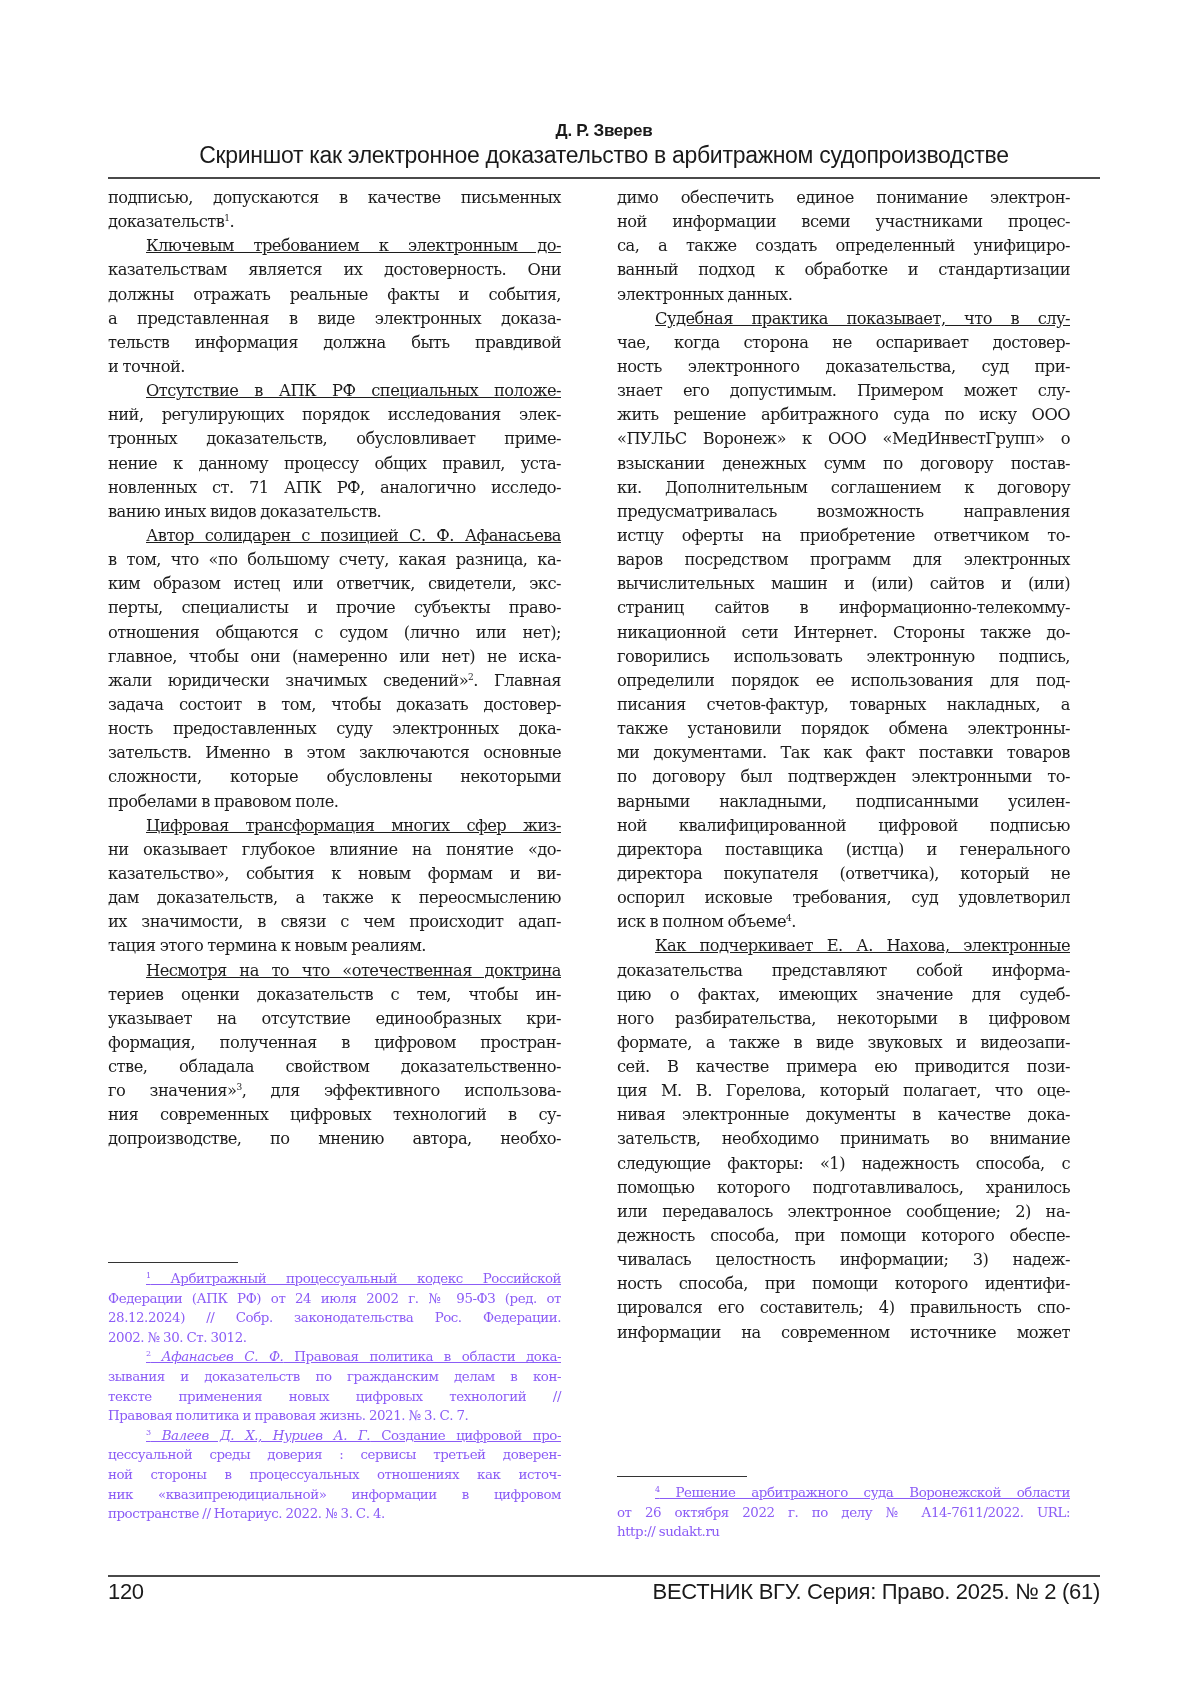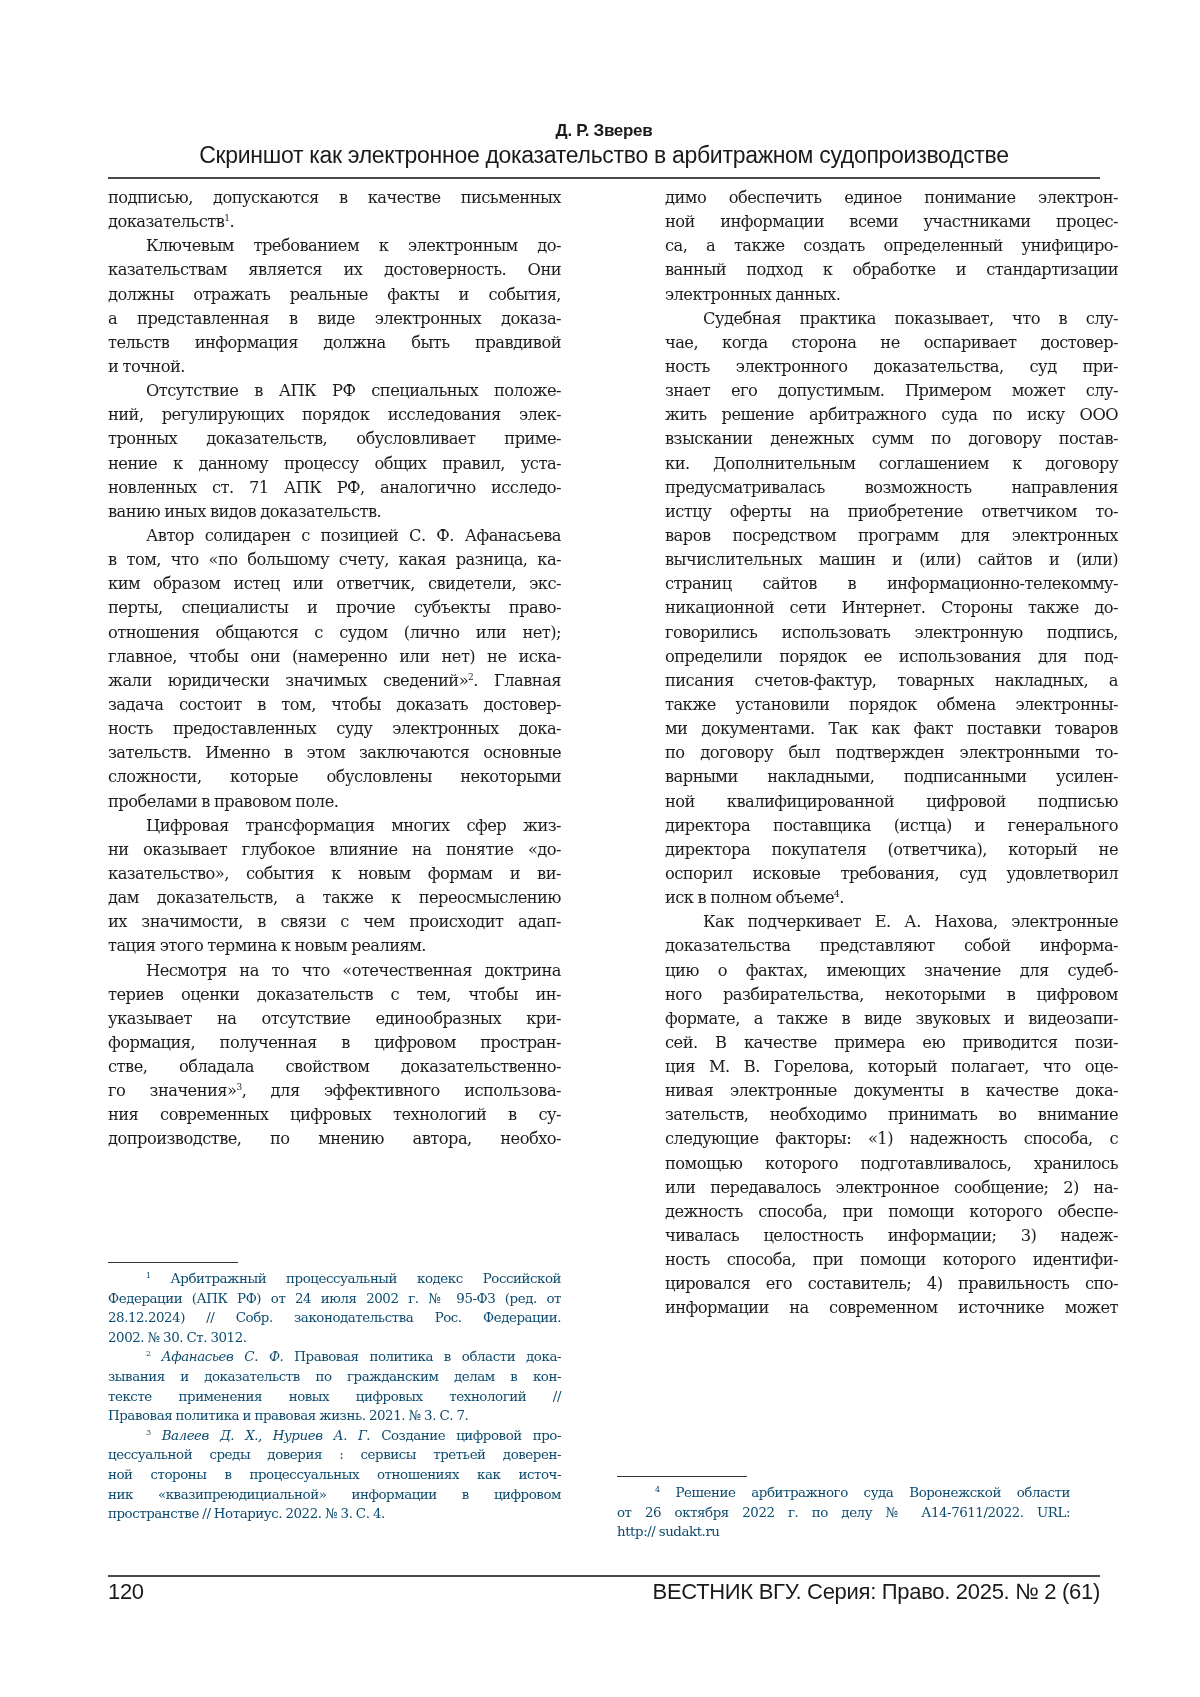--- a/index.html
+++ b/index.html
@@ -3,27 +3,27 @@
 <meta charset="utf-8">
 <style>
   html, body { margin: 0; padding: 0; background: #ffffff; }
   body { width: 1200px; height: 1697px; position: relative; overflow: hidden; color: #1a1a1a; }
   .header { position: absolute; left: 108px; top: 120px; width: 992px; text-align: center; }
   .author { font-family: "Liberation Sans", sans-serif; font-weight: bold; font-size: 17px; letter-spacing: -0.3px; color: #1a1a1a; line-height: 22px; }
   .running-title { font-family: "Liberation Sans", sans-serif; font-size: 23px; letter-spacing: -0.3px; color: #1a1a1a; line-height: 24px; margin-top: 1px; }
   .rule-top { position: absolute; left: 108px; top: 177px; width: 992px; height: 2px; background: #4a4a4a; }
   .col { position: absolute; top: 186px; width: 453px; font-family: "DejaVu Serif", serif; font-size: 16.3px; line-height: 24.15px; color: #1c1c1c; }
   .col-left { left: 108px; }
-  .col-right { left: 617px; margin-left: 48px; }
+  .col-right { left: 617px; }
   .line { white-space: nowrap; text-align: justify; text-align-last: justify; height: 24.15px; letter-spacing: -0.55px; word-spacing: -0.5px; }
   .line.last { text-align-last: left; }
-  .line.indent { padding-left: 38px; }
+  .line.indent { padding-left: 38px; text-decoration: underline; }
   sup { font-size: 9px; vertical-align: 6px; line-height: 0; }
   .fn-rule { position: absolute; height: 1px; background: #333; width: 130px; }
-  .fn { position: absolute; width: 453px; font-family: "DejaVu Serif", serif; font-size: 13.4px; line-height: 19.6px; color: #0c4a6e; }
+  .fn { position: absolute; width: 453px; font-family: "DejaVu Serif", serif; font-size: 13.4px; line-height: 19.6px; color: #8b5cf6; }
   .fn .line { height: 19.6px; letter-spacing: -0.45px; word-spacing: -0.4px; }
   .fn .line.indent { padding-left: 38px; }
   .fn sup { font-size: 8px; vertical-align: 5px; }
   .it { font-style: italic; }
   .rule-bottom { position: absolute; left: 108px; top: 1575px; width: 992px; height: 2px; background: #4a4a4a; }
   .footer { position: absolute; left: 108px; top: 1580px; width: 992px; font-family: "Liberation Sans", sans-serif; font-size: 22px; letter-spacing: -0.3px; line-height: 24px; color: #1a1a1a; display: flex; justify-content: space-between; }
 </style>
 </head>
 <body>
 
@@ -79,20 +79,21 @@
     <div class="line"><span>димо обеспечить единое понимание электрон-</span></div>
     <div class="line"><span>ной информации всеми участниками процес-</span></div>
     <div class="line"><span>са, а также создать определенный унифициро-</span></div>
     <div class="line"><span>ванный подход к обработке и стандартизации</span></div>
     <div class="line last"><span>электронных данных.</span></div>
     <div class="line indent"><span>Судебная практика показывает, что в слу-</span></div>
     <div class="line"><span>чае, когда сторона не оспаривает достовер-</span></div>
     <div class="line"><span>ность электронного доказательства, суд при-</span></div>
     <div class="line"><span>знает его допустимым. Примером может слу-</span></div>
     <div class="line"><span>жить решение арбитражного суда по иску ООО</span></div>
+    <div class="line"><span>«ПУЛЬС Воронеж» к ООО «МедИнвестГрупп» о</span></div>
     <div class="line"><span>взыскании денежных сумм по договору постав-</span></div>
     <div class="line"><span>ки. Дополнительным соглашением к договору</span></div>
     <div class="line"><span>предусматривалась возможность направления</span></div>
     <div class="line"><span>истцу оферты на приобретение ответчиком то-</span></div>
     <div class="line"><span>варов посредством программ для электронных</span></div>
     <div class="line"><span>вычислительных машин и (или) сайтов и (или)</span></div>
     <div class="line"><span>страниц сайтов в информационно-телекомму-</span></div>
     <div class="line"><span>никационной сети Интернет. Стороны также до-</span></div>
     <div class="line"><span>говорились использовать электронную подпись,</span></div>
     <div class="line"><span>определили порядок ее использования для под-</span></div>

